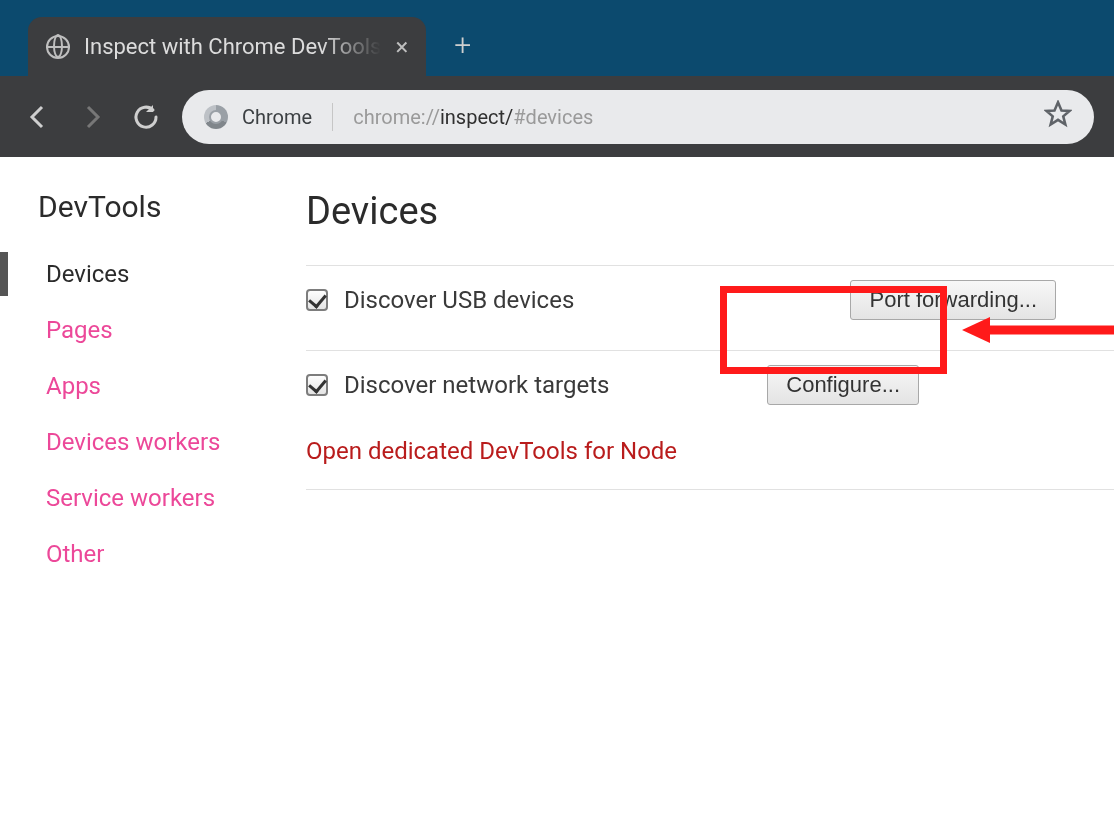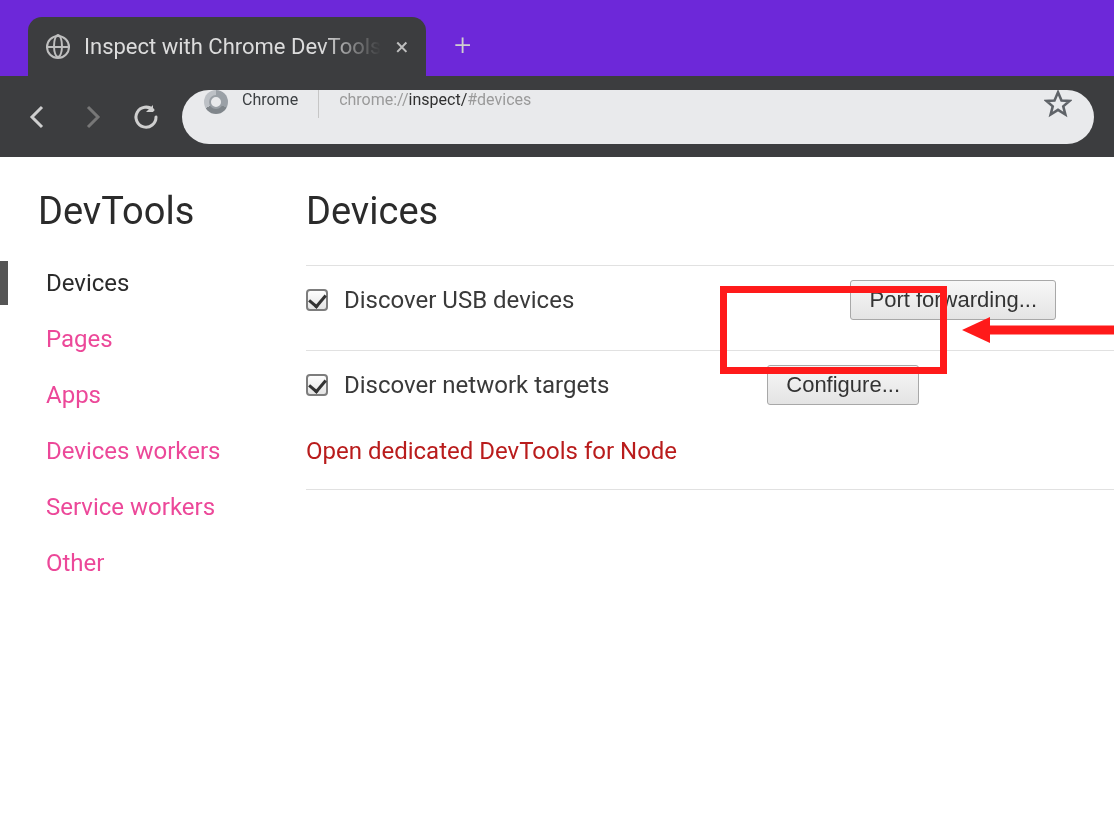--- a/index.html
+++ b/index.html
@@ -5,21 +5,21 @@
   * { box-sizing: border-box; margin: 0; padding: 0; }
   body {
     width: 1114px;
     height: 824px;
     font-family: -apple-system, BlinkMacSystemFont, "Segoe UI", Roboto, sans-serif;
     background: #fff;
     overflow: hidden;
   }
   
   .browser-chrome {
-    background: #6d28d9;
+    background: #0c4a6e;
     height: 157px;
     display: flex;
     flex-direction: column;
   }
   .tab-strip {
     height: 76px;
     display: flex;
     align-items: flex-end;
     padding-left: 28px;
     gap: 16px;
@@ -102,24 +102,24 @@
     cursor: pointer;
   }
   .nav-btn svg { stroke: #cfcfcf; fill: none; stroke-width: 3; }
   .nav-btn.disabled svg { stroke: #777; }
   .address-bar {
     flex: 1;
     background: #e9eaec;
     border-radius: 30px;
     height: 54px;
     display: flex;
-    align-items: flex-start;
+    align-items: center;
     padding: 0 22px;
     gap: 14px;
-    font-size: 16px;
+    font-size: 20px;
     color: #5c5c5c;
   }
   .chrome-icon {
     width: 24px; height: 24px;
     border-radius: 50%;
     background: conic-gradient(#9aa0a6 0 33%, #80868b 33% 66%, #bdc1c6 66% 100%);
     position: relative;
     flex-shrink: 0;
   }
   .chrome-icon::after {
@@ -152,21 +152,21 @@
     display: flex;
     background: #fff;
     height: calc(824px - 157px);
   }
   .side {
     width: 306px;
     padding: 32px 0 0 0;
     position: relative;
   }
   .side-title {
-    font-size: 38px;
+    font-size: 30px;
     font-weight: 400;
     color: #2b2b2b;
     padding: 0 0 22px 38px;
   }
   .side-items { display:flex; flex-direction:column; }
   .side-item {
     font-size: 24px;
     color: #ec4899;
     padding: 14px 0 14px 46px;
     cursor: pointer;

